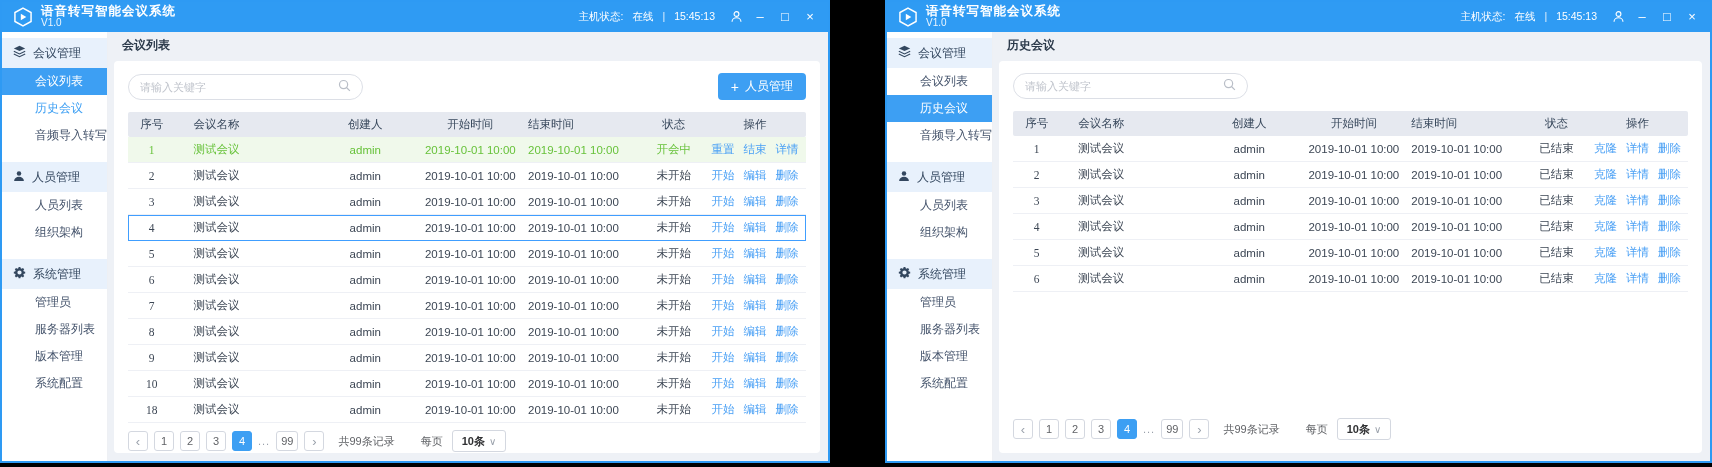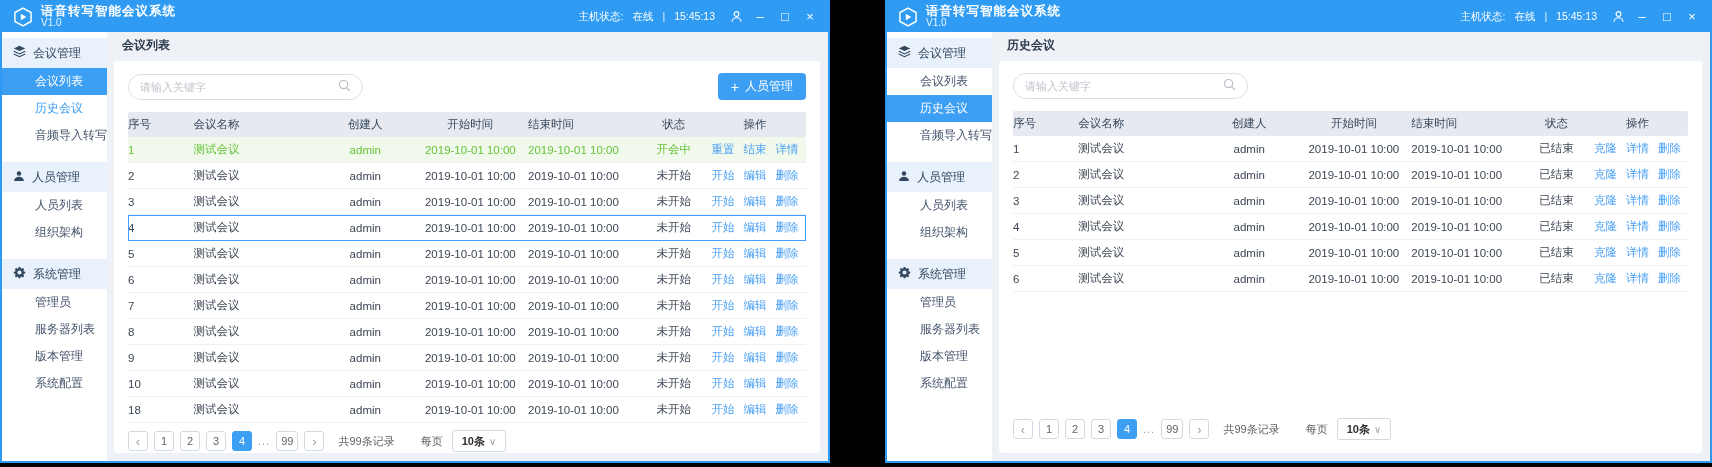--- a/index.html
+++ b/index.html
@@ -50,21 +50,21 @@
   .search-box input::placeholder { color:#c0c4cc; }
   .create-btn { background:#3d9ff3; color:#fff; font-size:12px; height:27px;
     padding:0 13px; border:none; border-radius:4px; display:flex; align-items:center;
     gap:6px; cursor:pointer; font-family:inherit; }
   .create-btn .plus { font-size:14px; line-height:1; }
 
   .table { margin:0 14px; font-size:11.5px; color:#3c4654; }
   .t-row { display:flex; align-items:center; height:26px; border-bottom:1px solid #eef0f5; }
   .t-head { background:#e6e9f0; color:#38485c; height:25px; border-bottom:none; border-radius:2px; }
   .c { overflow:hidden; white-space:nowrap; }
-  .c1 { width:7%; text-align:left; }
+  .c1 { width:7%; text-align:center;font-family:Liberation Serif, serif; }
   .c2 { width:21%; text-align:left; padding-left:18px; }
   .c3 { width:14%; text-align:center; }
   .c4 { width:17%; text-align:center; }
   .c5 { width:17%; text-align:left; }
   .c6 { width:9%; text-align:center; }
   .c7 { width:15%; display:flex; justify-content:center; gap:9px; }
   .link { color:#4aa0f5; cursor:pointer; }
   .t-row.state-active { background:#f0f9eb; color:#67c23a; }
   .t-row.state-selected { outline:1px solid #409eff; outline-offset:-1px; }
 

